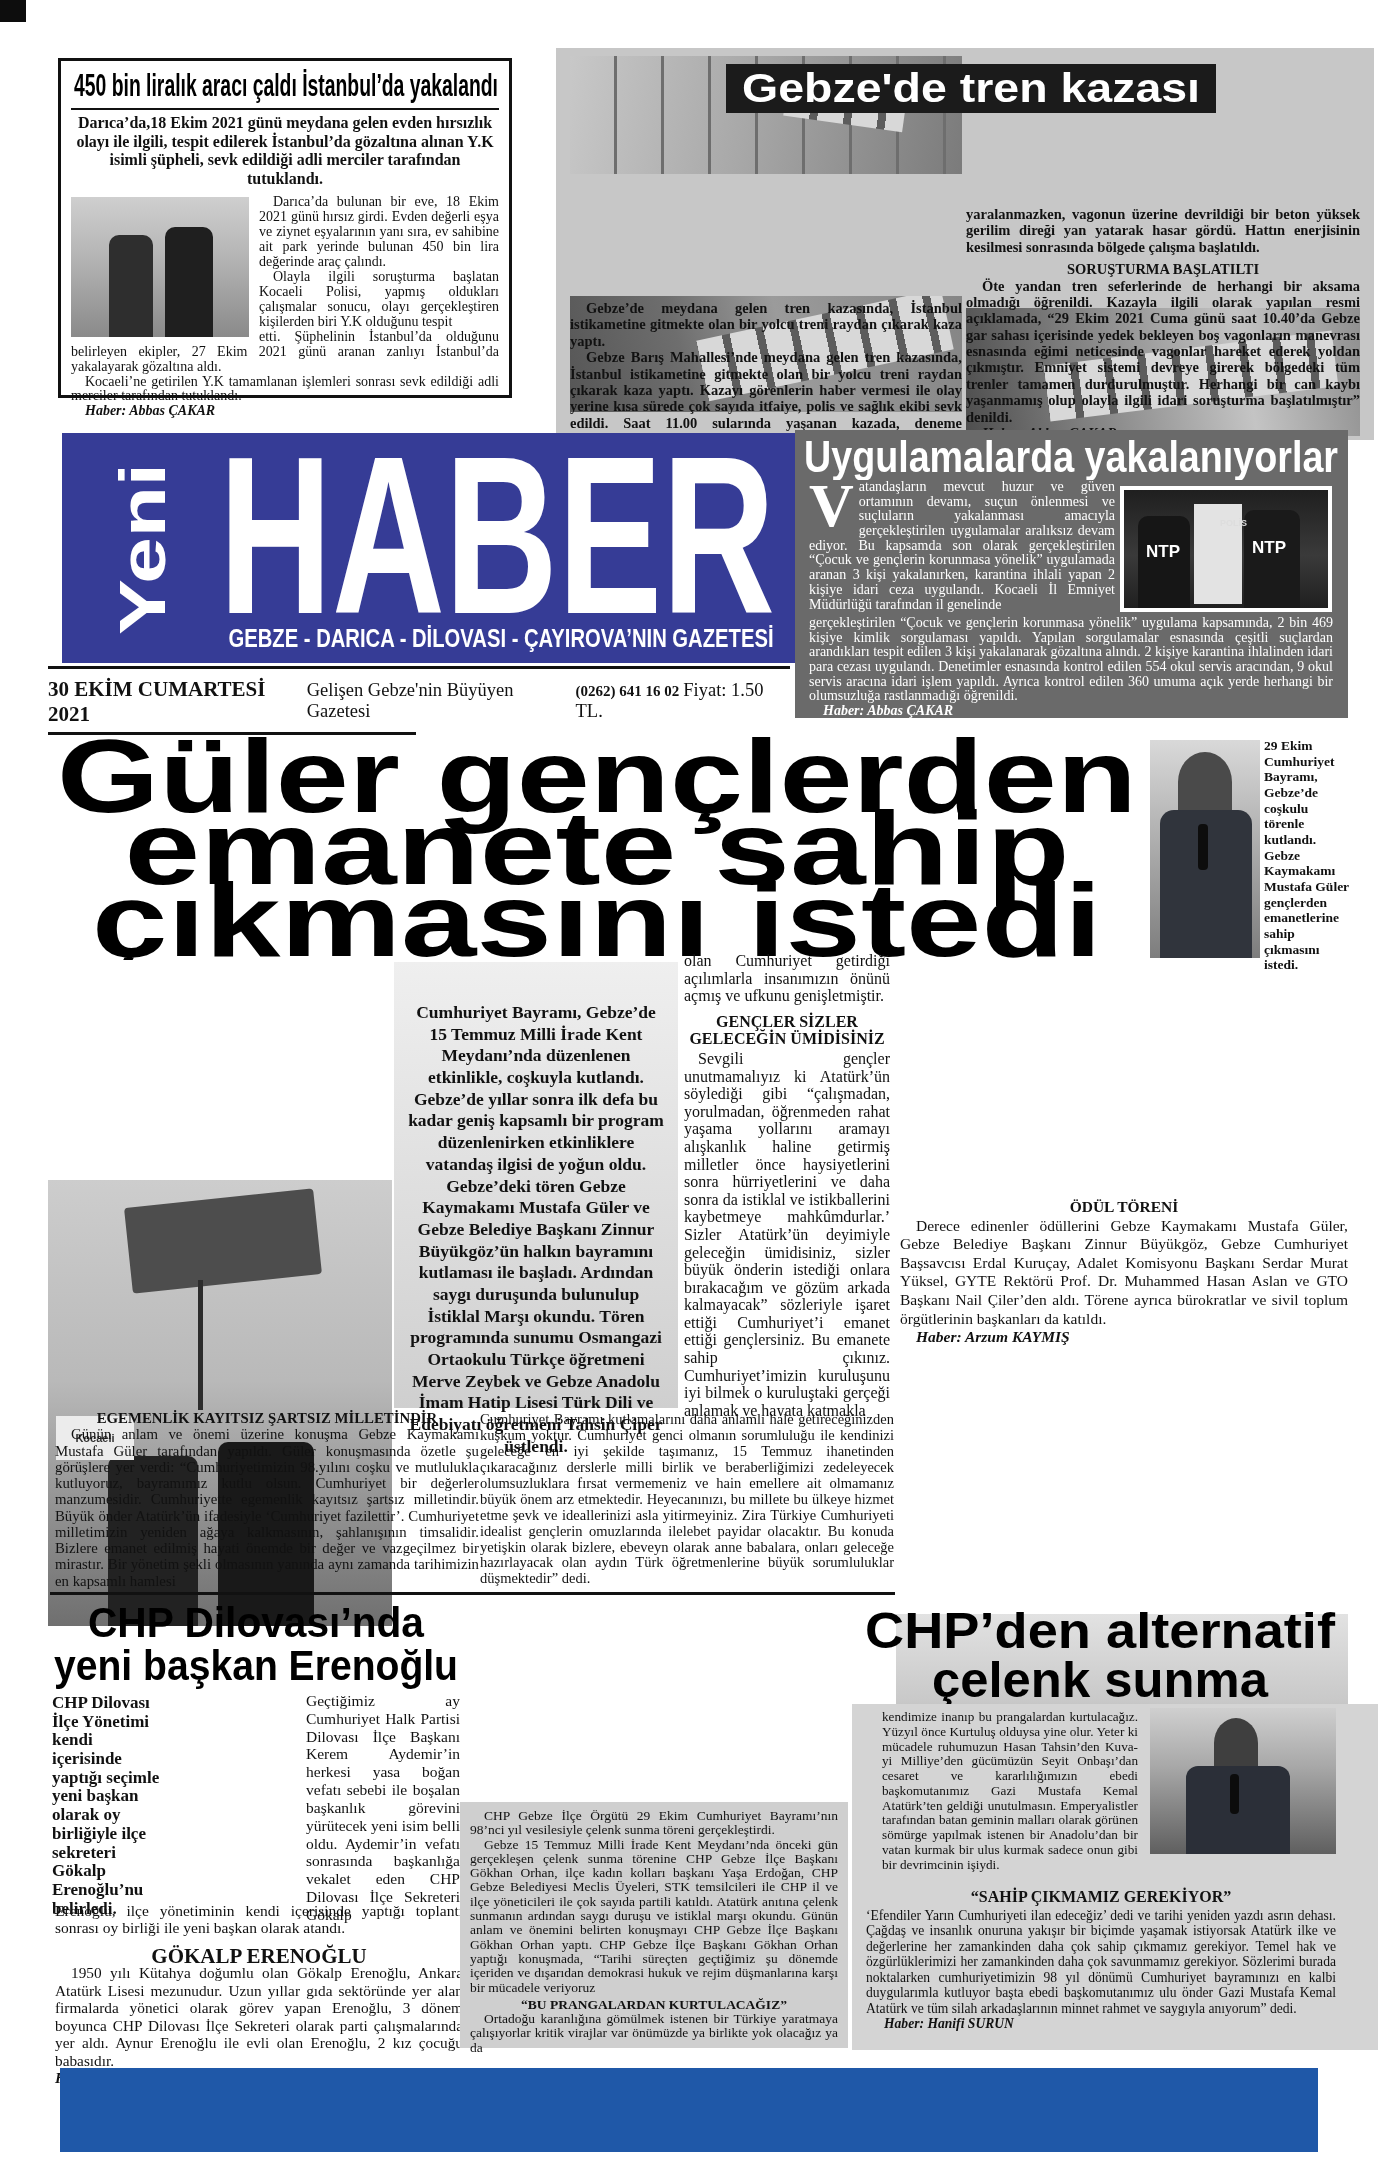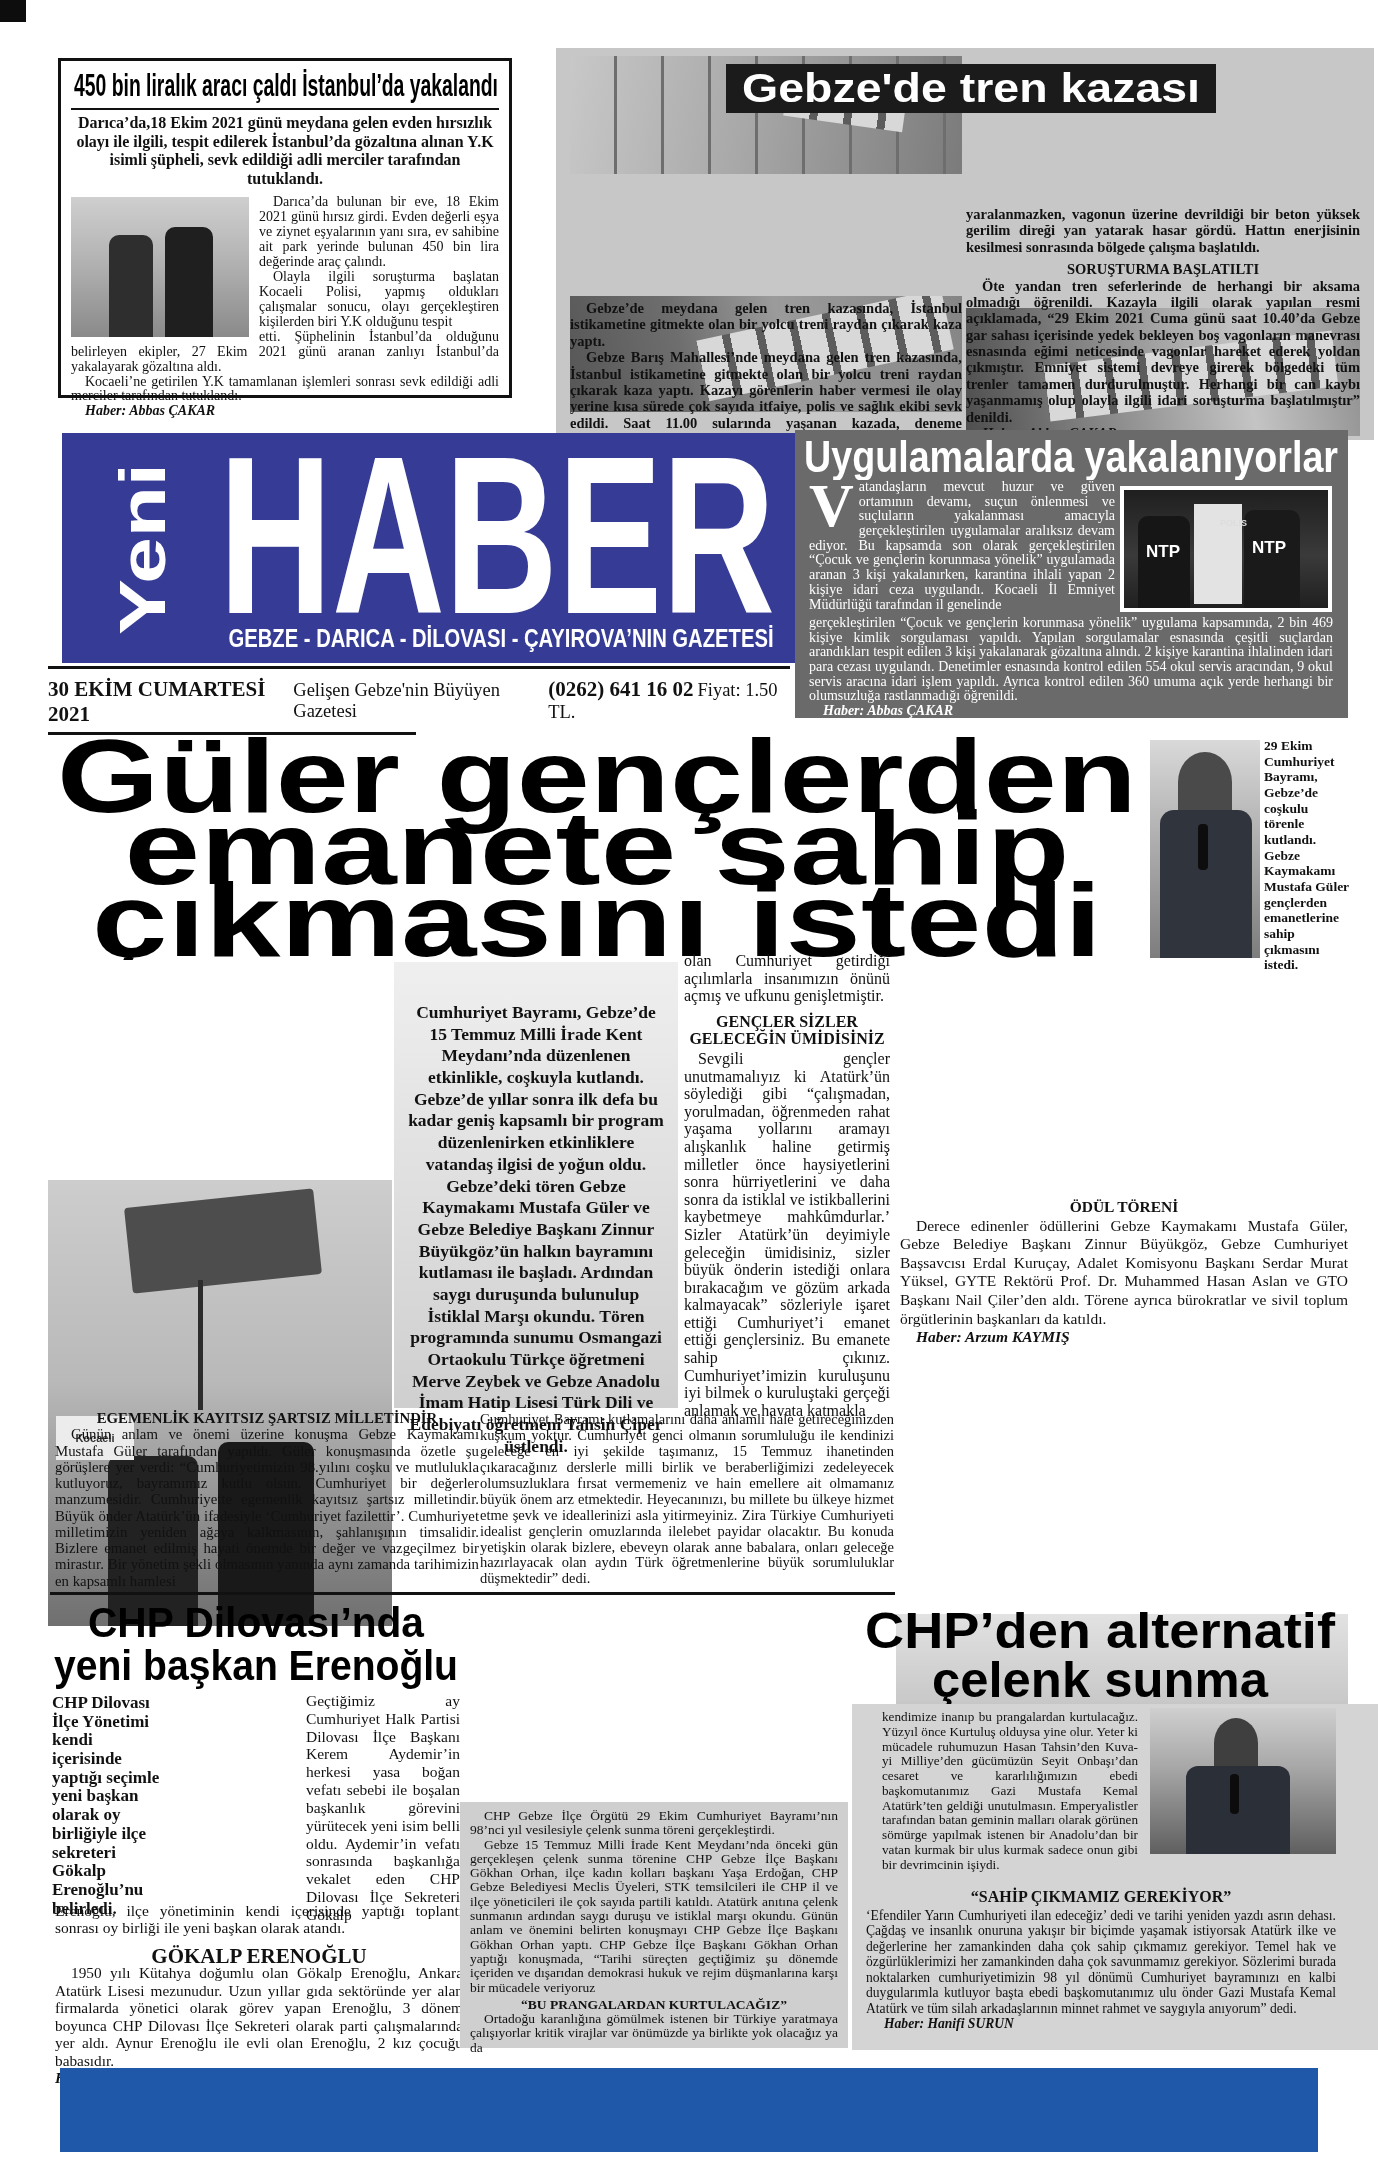--- a/index.html
+++ b/index.html
@@ -132,21 +132,21 @@
       <text x="428" y="214" text-anchor="middle" font-size="26" fill="#ffffff" textLength="545" lengthAdjust="spacingAndGlyphs">GEBZE - DARICA - DİLOVASI - ÇAYIROVA’NIN GAZETESİ</text>
     </svg>
   </div>
 
   <div id="dateline" class="abs">
     <div class="rule" style="height:3px;"></div>
     <div class="row">
       <span style="font-weight:bold;font-size:21px;">30 EKİM CUMARTESİ 2021</span>
       <span style="font-size:18.5px;">Gelişen Gebze'nin Büyüyen Gazetesi</span>
       <span>
-        <span style="font-weight:bold;font-size:21px;">(0262) 641 16 02</span>
+        <span style="font-weight:bold;font-size:15px;">(0262) 641 16 02</span>
         <span style="font-size:18.5px;">Fiyat: 1.50 TL.</span>
       </span>
     </div>
     <div class="rule" style="height:3px;width:368px;margin-top:5px;"></div>
   </div>
 
   <div id="operations" class="abs">
     <svg width="553" height="50" viewBox="0 0 553 50">
       <text x="276" y="42" text-anchor="middle" font-size="45" fill="#ffffff" textLength="534" lengthAdjust="spacingAndGlyphs">Uygulamalarda yakalanıyorlar</text>
     </svg>

